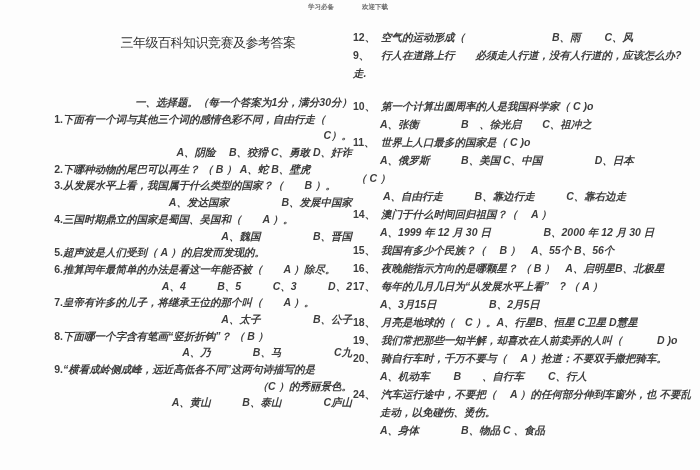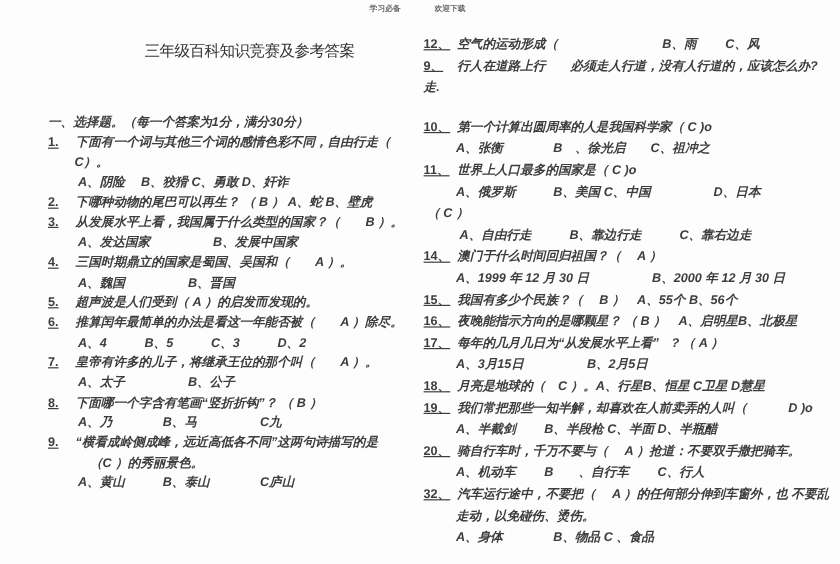--- a/index.html
+++ b/index.html
@@ -32,31 +32,31 @@
     text-align:center;
     font-size:13px;
     font-weight:normal;
     letter-spacing:-0.5px;
     color:#333;
     white-space:pre;
   }
   .col{
     position:absolute;
   }
-  .col-left{left:40px;top:94px;width:312px;}
+  .col-left{left:40px;top:94px;width:312px;text-align:right;}
   .col-right{left:353px;top:28px;width:344px;}
   .line{
     white-space:pre;
     font-weight:bold;
     color:#3d3d3d;
   }
   .col-left .line{height:16.7px;line-height:16.7px;font-size:10.5px;}
   .col-right .line{height:18px;line-height:18px;font-size:10.5px;}
   .line.question{display:flex;}
-  .num{display:inline-block;white-space:pre;text-decoration:underline;}
+  .num{display:inline-block;white-space:pre;}
   .col-left .num{flex:0 0 23px;width:23px;}
   .col-right .num{flex:0 0 28px;width:28px;}
   .txt{white-space:pre;font-style:italic;}
   .col-left .option{padding-left:25px;}
   .col-left .cont{padding-left:22px;}
   .col-left .cont2{padding-left:35px;}
   .col-right .option{padding-left:27px;}
   .col-right .cont{padding-left:27px;}
   .col-right .cont0{padding-left:0;}
   .col-right .cont2{padding-left:30px;}
@@ -106,20 +106,19 @@
       <div class="line paren"><span class="txt">（ C ）</span></div>
       <div class="line cont2"><span class="txt">A、自由行走　　　B、靠边行走　　　C、靠右边走</span></div>
       <div class="line question"><span class="num">14、</span><span class="txt">澳门于什么时间回归祖国？（　 A ）</span></div>
       <div class="line option"><span class="txt">A、1999 年 12 月 30 日　　　　　B、2000 年 12 月 30 日</span></div>
       <div class="line question"><span class="num">15、</span><span class="txt">我国有多少个民族？（　 B ）　A、55个 B、56个</span></div>
       <div class="line question"><span class="num">16、</span><span class="txt">夜晚能指示方向的是哪颗星？ （ B ）　A、启明星B、北极星</span></div>
       <div class="line question"><span class="num">17、</span><span class="txt">每年的几月几日为“从发展水平上看”　? （ A ）</span></div>
       <div class="line option"><span class="txt">A、3月15日　　　　　B、2月5日</span></div>
       <div class="line question"><span class="num">18、</span><span class="txt">月亮是地球的（　C ）。A、行星B、恒星 C卫星 D慧星</span></div>
       <div class="line question"><span class="num">19、</span><span class="txt">我们常把那些一知半解，却喜欢在人前卖弄的人叫（　　　 D )o</span></div>
-      <div class="line option"><span class="txt">A、半截剑　　 B、半段枪 C、半面 D、半瓶醋</span></div>
       <div class="line question"><span class="num">20、</span><span class="txt">骑自行车时，千万不要与（　 A ）抢道：不要双手撒把骑车。</span></div>
       <div class="line option"><span class="txt">A、机动车　　 B　　、自行车　　 C、行人</span></div>
-      <div class="line question"><span class="num">32、</span><span class="txt">汽车运行途中，不要把（　 A ）的任何部分伸到车窗外，也 不要乱</span></div>
+      <div class="line question"><span class="num">24、</span><span class="txt">汽车运行途中，不要把（　 A ）的任何部分伸到车窗外，也 不要乱</span></div>
       <div class="line cont"><span class="txt">走动，以免碰伤、烫伤。</span></div>
       <div class="line option"><span class="txt">A、身体　　　　B、物品 C 、食品</span></div>
     </div>
 </div>
 
 </body></html>

